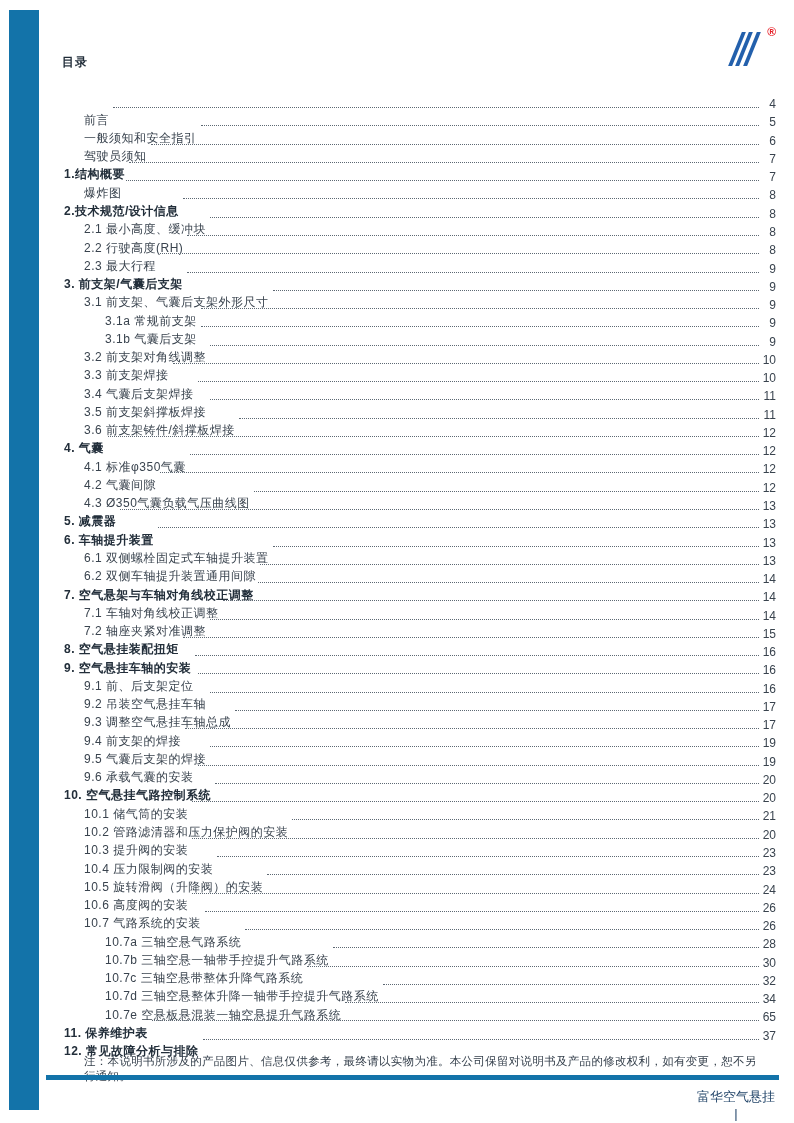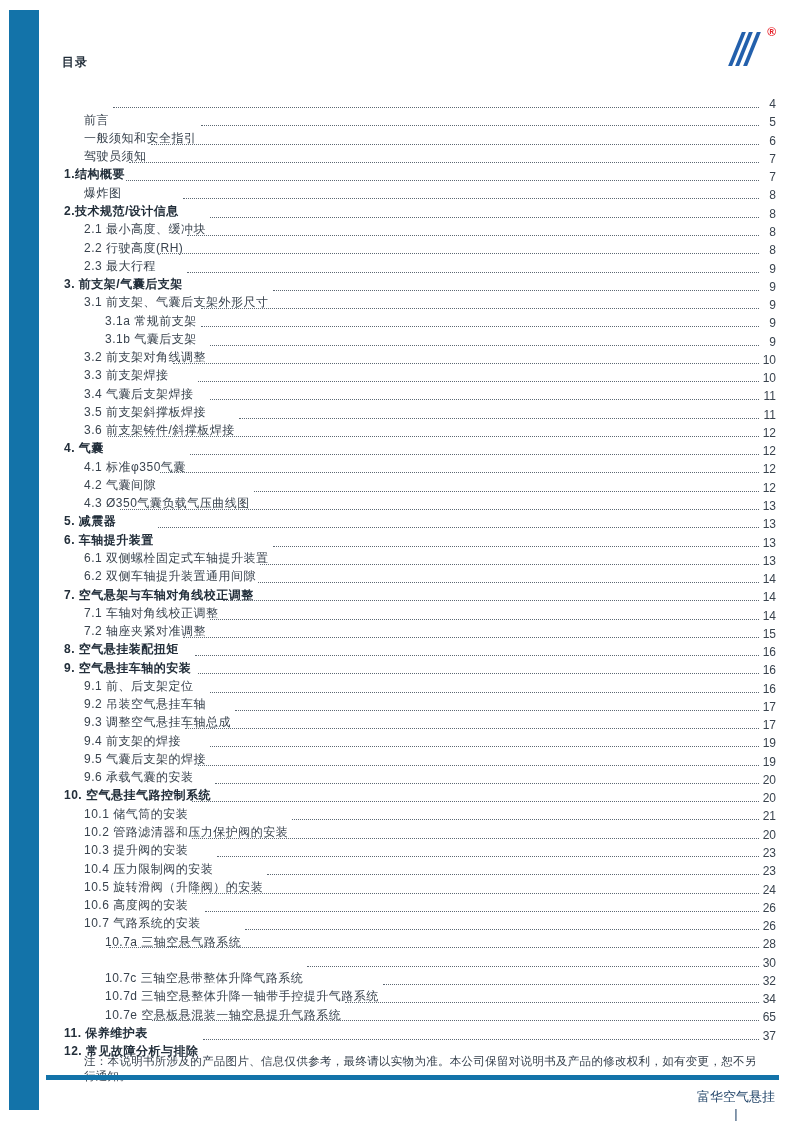--- a/index.html
+++ b/index.html
@@ -364,20 +364,21 @@
     <span class="toc-label">10.7 气路系统的安装</span>
     <span class="toc-leader"></span>
     <span class="toc-page">26</span>
   </div>
     <div class="toc-row level-3">
     <span class="toc-label">10.7a 三轴空悬气路系统</span>
     <span class="toc-leader"></span>
     <span class="toc-page">26</span>
   </div>
     <div class="toc-row level-3">
+    <span class="toc-label">10.7b 三轴空悬一轴带手控提升气路系统</span>
     <span class="toc-leader"></span>
     <span class="toc-page">28</span>
   </div>
     <div class="toc-row level-3">
     <span class="toc-label">10.7c 三轴空悬带整体升降气路系统</span>
     <span class="toc-leader"></span>
     <span class="toc-page">30</span>
   </div>
     <div class="toc-row level-3">
     <span class="toc-label">10.7d 三轴空悬整体升降一轴带手控提升气路系统</span>

